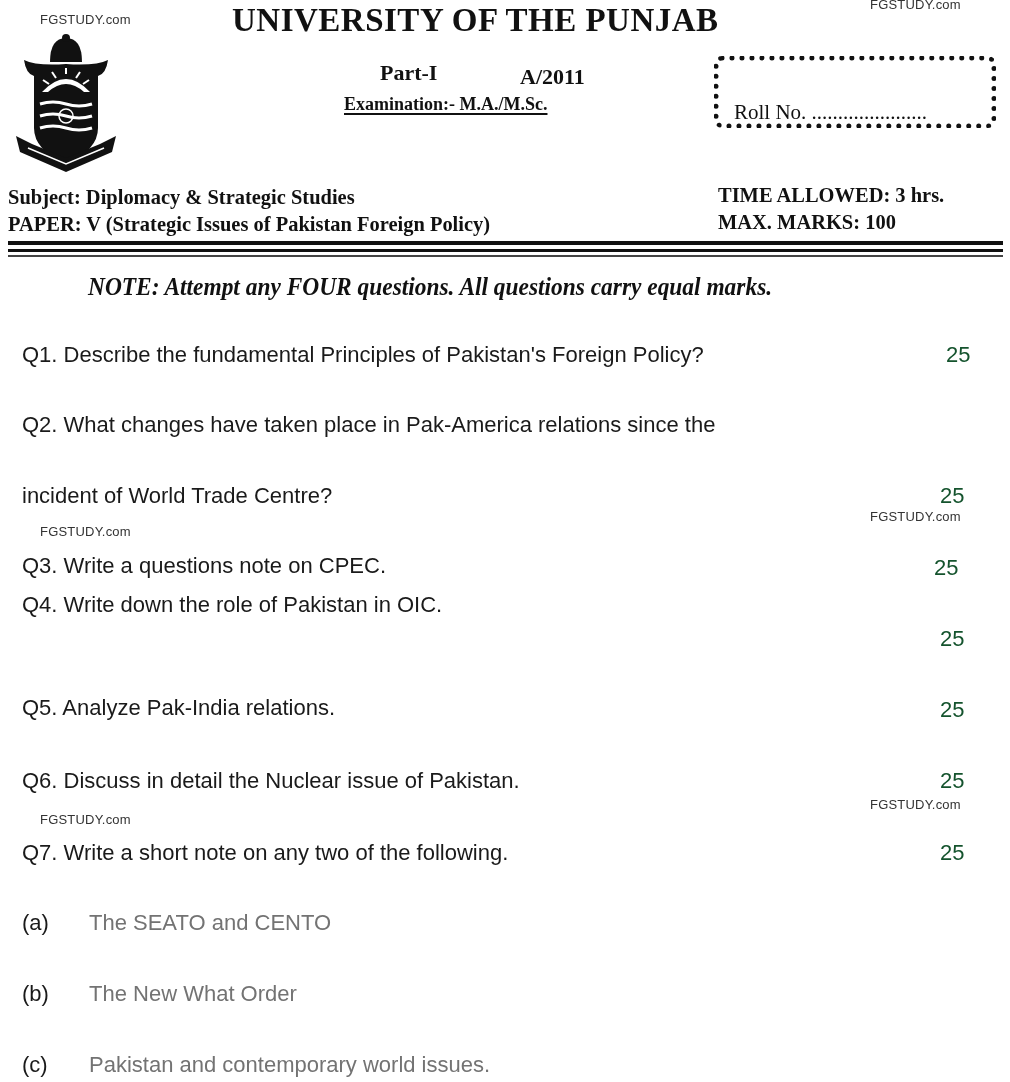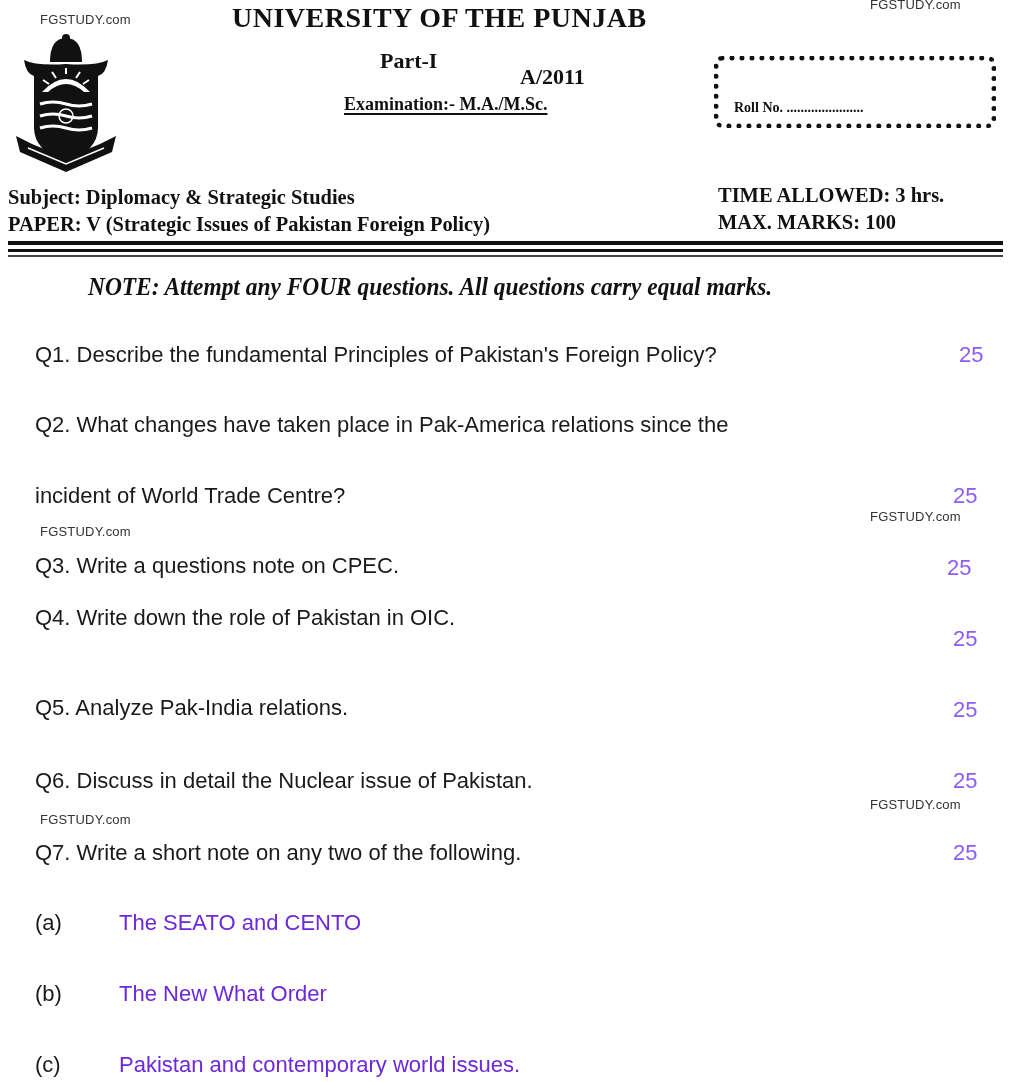--- a/index.html
+++ b/index.html
@@ -1,46 +1,46 @@
 <!DOCTYPE html>
 <html><head>
 <meta charset="utf-8">
 <style>
   html, body { margin: 0; padding: 0; background: #ffffff; }
   body { width: 1010px; height: 1082px; position: relative; overflow: hidden; color: #111; }
   .serif { font-family: "Liberation Serif", "DejaVu Serif", serif; }
-  .sans { font-family: "Liberation Sans", "DejaVu Sans", sans-serif; margin-left: 13px; }
+  .sans { font-family: "Liberation Sans", "DejaVu Sans", sans-serif; }
   .abs { position: absolute; }
 
   .wm { font-family: "Liberation Sans", sans-serif; font-size: 13px; color: #333; letter-spacing: 0.2px; }
 
-  .uni-title { left: 232px; top: 2px; font-size: 28px; font-weight: bold; letter-spacing: 0.5px; }
+  .uni-title { left: 232px; top: 2px; font-size: 33px; font-weight: bold; letter-spacing: 0.5px; }
 
   .logo { left: 12px; top: 32px; width: 108px; height: 142px; }
 
-  .part { left: 380px; top: 48px; font-size: 22px; font-weight: bold; }
+  .part { left: 380px; top: 60px; font-size: 22px; font-weight: bold; }
   .year { left: 520px; top: 64px; font-size: 22px; font-weight: bold; }
   .exam { left: 344px; top: 94px; font-size: 18px; font-weight: bold; text-decoration: underline; text-decoration-thickness: 2px; text-underline-offset: 3px; }
 
   .rollbox { left: 714px; top: 56px; width: 282px; height: 72px; border: 5px dotted #111; border-radius: 8px; box-sizing: border-box; }
-  .rolltext { left: 734px; top: 100px; font-size: 14px; font-weight: bold; }
+  .rolltext { left: 734px; top: 100px; font-size: 21px; font-weight: normal; }
 
   .subj { left: 8px; top: 184px; font-size: 22px; font-weight: bold; transform: scaleX(0.93); transform-origin: left; }
   .paper { left: 8px; top: 211px; font-size: 22px; font-weight: bold; transform: scaleX(0.93); transform-origin: left; }
   .time { left: 718px; top: 182px; font-size: 22px; font-weight: bold; transform: scaleX(0.93); transform-origin: left; }
   .marks { left: 718px; top: 209px; font-size: 22px; font-weight: bold; transform: scaleX(0.93); transform-origin: left; }
 
   .rule { left: 8px; width: 995px; background: #111; }
 
   .note { left: 88px; top: 272px; font-size: 26px; font-weight: bold; font-style: italic; transform: scaleX(0.9); transform-origin: left; }
 
   .q { left: 22px; font-size: 22px; color: #1a1a1a; }
-  .mk { font-size: 22px; color: #8b5cf6; }
+  .mk { font-size: 22px; color: #14532d; }
   .sub-label { left: 22px; font-size: 22px; color: #1a1a1a; }
-  .sub-text { left: 106px; font-size: 22px; color: #6d28d9; }
+  .sub-text { left: 89px; font-size: 22px; color: #737373; }
 </style>
 </head>
 <body>
 
 <div class="abs wm" style="left:40px; top:12px;">FGSTUDY.com</div>
 <div class="abs wm" style="left:870px; top:-3px;">FGSTUDY.com</div>
 
 <div class="abs serif uni-title">UNIVERSITY OF THE PUNJAB</div>
 
 <div class="abs logo">
@@ -97,21 +97,21 @@
 <div class="abs sans q" style="top:412px;text-align:right;">Q2. What changes have taken place in Pak-America relations since the</div>
 <div class="abs sans q" style="top:483px;">incident of World Trade Centre?</div>
 <div class="abs sans mk" style="left:940px; top:483px;">25</div>
 
 <div class="abs wm" style="left:870px; top:509px;">FGSTUDY.com</div>
 <div class="abs wm" style="left:40px; top:524px;">FGSTUDY.com</div>
 
 <div class="abs sans q" style="top:553px;">Q3. Write a questions note on CPEC.</div>
 <div class="abs sans mk" style="left:934px; top:555px;">25</div>
 
-<div class="abs sans q" style="top:605px;text-align:center;">Q4. Write down the role of Pakistan in OIC.</div>
+<div class="abs sans q" style="top:592px;text-align:center;">Q4. Write down the role of Pakistan in OIC.</div>
 <div class="abs sans mk" style="left:940px; top:626px;">25</div>
 
 <div class="abs sans q" style="top:695px;">Q5. Analyze Pak-India relations.</div>
 <div class="abs sans mk" style="left:940px; top:697px;">25</div>
 
 <div class="abs sans q" style="top:768px;">Q6. Discuss in detail the Nuclear issue of Pakistan.</div>
 <div class="abs sans mk" style="left:940px; top:768px;">25</div>
 
 <div class="abs wm" style="left:870px; top:797px;">FGSTUDY.com</div>
 <div class="abs wm" style="left:40px; top:812px;">FGSTUDY.com</div>

